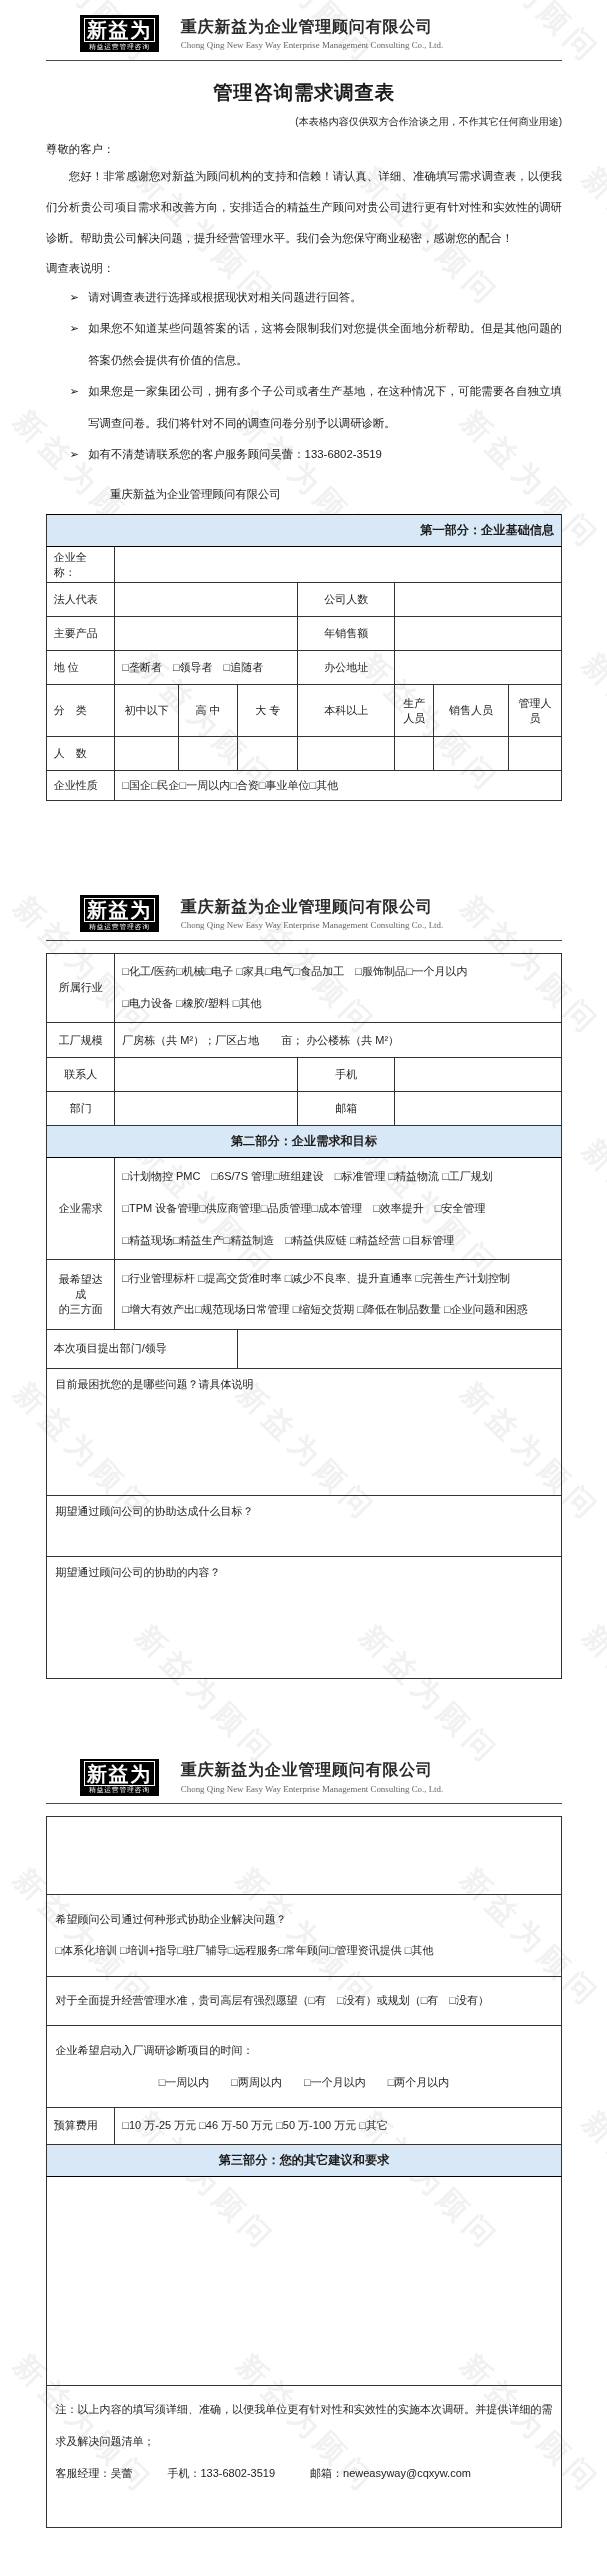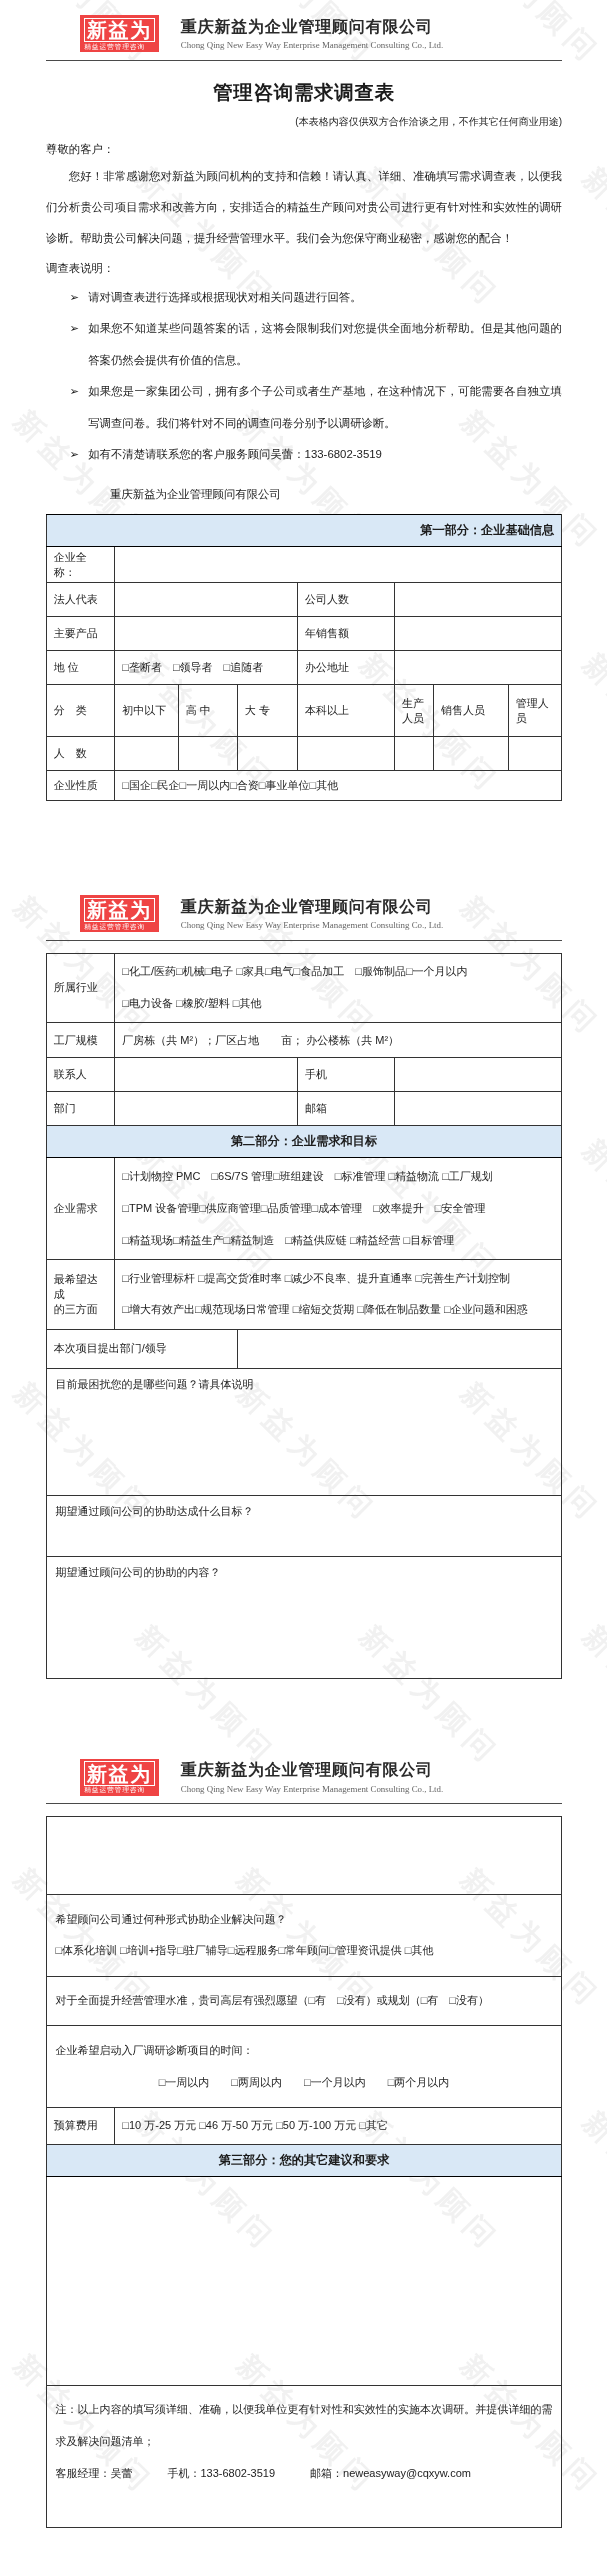--- a/index.html
+++ b/index.html
@@ -14,21 +14,21 @@
   .wm { position:absolute; transform:rotate(45deg); font-size:29px; letter-spacing:7.6px;
         white-space:nowrap; font-weight:700; opacity:.55; }
   
   .page { position:relative; z-index:1; width:608px; }
   .page-inner { margin:0 46px; width:516px; }
   .pg1 { height:878px; padding-top:15px; }
   .pg2 { height:862px; padding-top:17px; }
   .pg3 { height:836px;  padding-top:18.6px; }
   
   .letterhead { display:flex; align-items:center; padding-left:34px; }
-  .logo { background:#ef4444; color:#fff; text-align:left; padding:2.5px 4.2px 1.7px 4.2px; line-height:1; }
+  .logo { background:#000000; color:#fff; text-align:center; padding:2.5px 4.2px 1.7px 4.2px; line-height:1; }
   .logo-main { font-size:20px; font-weight:700; letter-spacing:1.7px; display:block;
                border:1.7px solid #fff; padding:1.7px 1.7px 0.8px 1.7px; }
   .logo-sub  { font-size:6.8px; display:block; margin-top:1.7px; letter-spacing:0.8px; white-space:nowrap; }
   .lh-names { margin-left:22px; }
   .lh-cn { font-size:16px; font-weight:700; color:#2b2b2b; letter-spacing:0.8px; }
   .lh-en { font-size:8.9px; color:#666; font-family:"Liberation Serif","DejaVu Serif",serif; margin-top:2.5px; }
   .lh-rule { border-bottom:1.7px solid #4a4a4a; margin-top:7.6px; }
   
   .doc-title { text-align:center; font-size:19.4px; font-weight:700; margin-top:18.6px; letter-spacing:0.8px; }
   .doc-subtitle { text-align:right; font-size:10px; margin-top:8.4px; color:#222; }
@@ -42,21 +42,21 @@
   
   table { width:516px; border-collapse:collapse; table-layout:fixed; background:transparent; }
   .frm { border:1.7px solid #000; margin-top:11.8px; }
   .frm td { border:0.8px solid #333; font-size:11px; padding:2.5px 6.8px; vertical-align:middle;
             overflow:hidden; }
   .banner td { background:#d9e8f6; font-weight:700; font-size:12.2px;
                border-top:1.7px solid #000; border-bottom:1.7px solid #000; height:32px; }
   .banner-left td { text-align:right; padding-left:23px; }
   .banner-center td { text-align:center; }
   .lbl { text-align:left; }
-  .lbl-c { }
+  .lbl-c { text-align:center; }
   .opt-line { line-height:2.9; white-space:nowrap; }
   .q-cell { vertical-align:top !important; padding:8.4px 8.4px !important; font-size:11px; }
 </style>
 </head>
 <body>
 
 <div id="wm-layer">
     <span class="wm" style="color: rgb(230, 230, 230); left: -8.4px; top: -25px;">新益为顾问</span>
     <span class="wm" style="color: rgb(230, 230, 230); left: 215px; top: -25px;">新益为顾问</span>
     <span class="wm" style="color: rgb(230, 230, 230); left: 439px; top: -25px;">新益为顾问</span>

